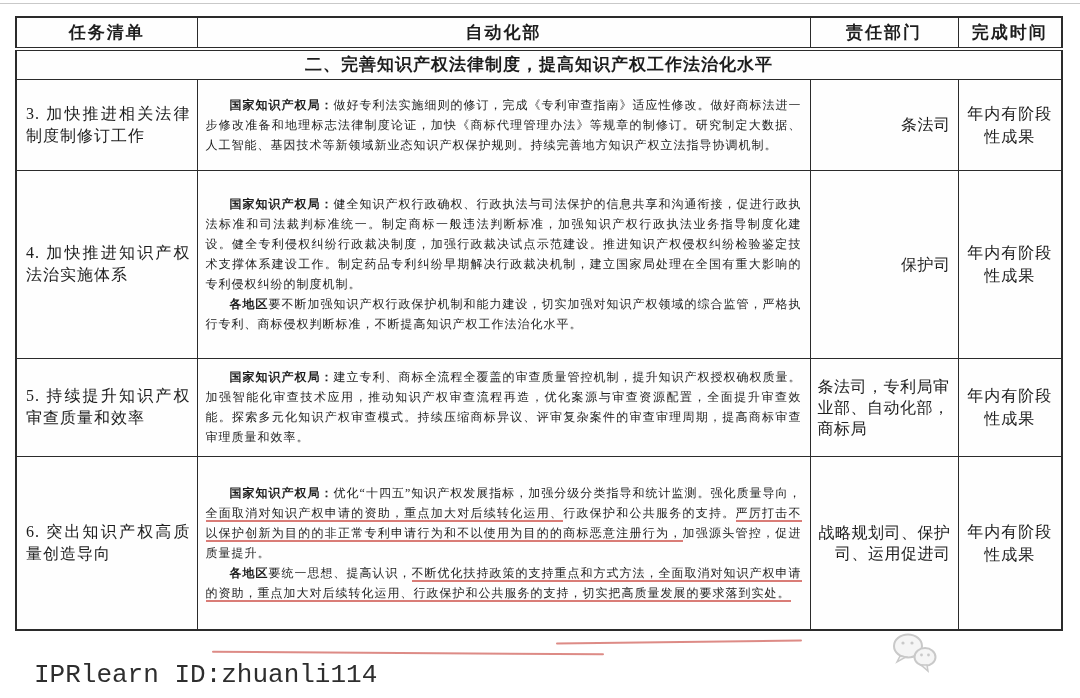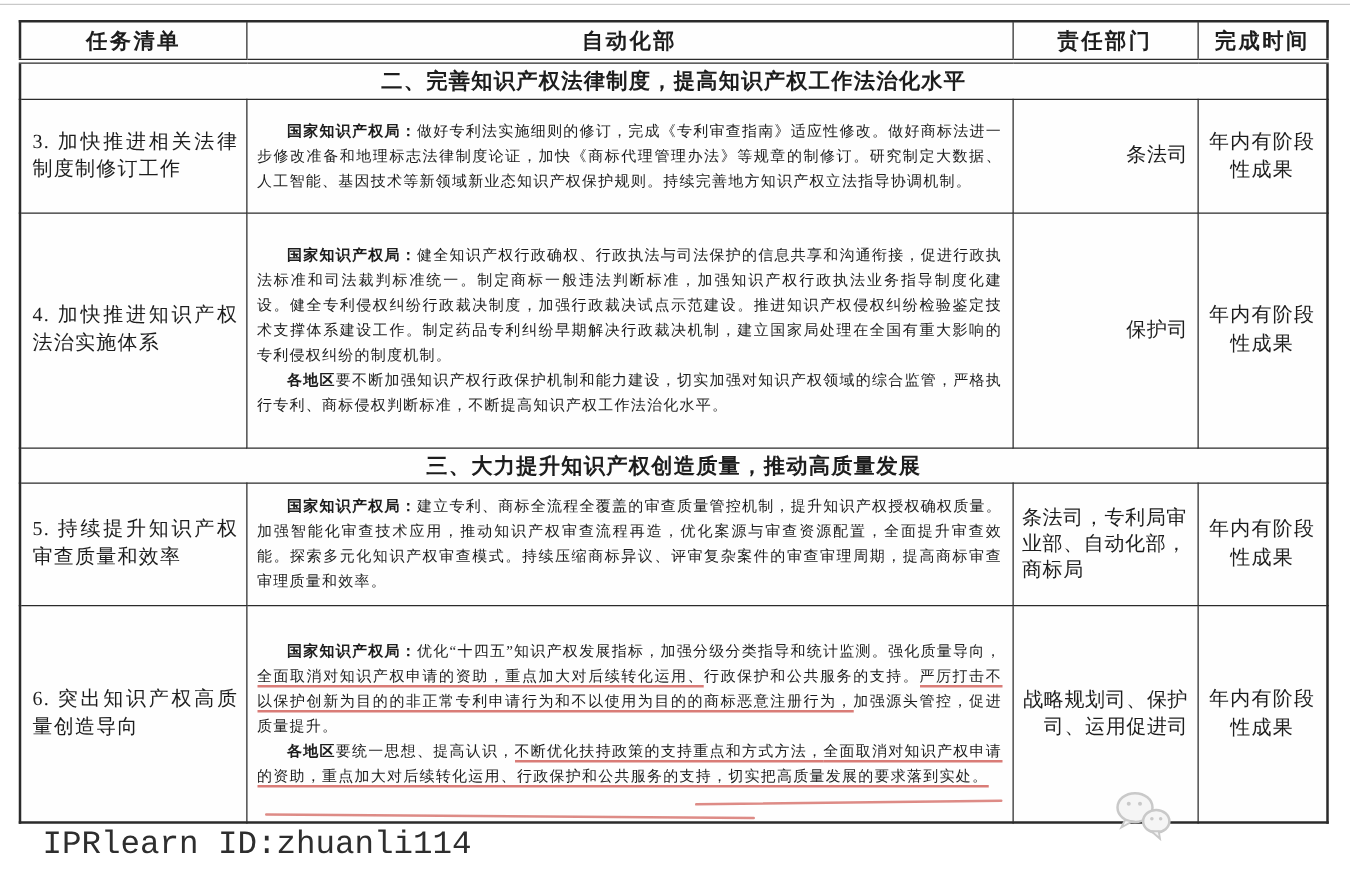--- a/index.html
+++ b/index.html
@@ -102,23 +102,20 @@
       </tr>
       <tr style="height: 188px;">
         <td class="task-cell">4. 加快推进知识产权法治实施体系</td>
         <td class="measures-cell">
           <p class="para"><span class="bold ">国家知识产权局：</span><span>健全知识产权行政确权、行政执法与司法保护的信息共享和沟通衔接，促进行政执法标准和司法裁判标准统一。制定商标一般违法判断标准，加强知识产权行政执法业务指导制度化建设。健全专利侵权纠纷行政裁决制度，加强行政裁决试点示范建设。推进知识产权侵权纠纷检验鉴定技术支撑体系建设工作。制定药品专利纠纷早期解决行政裁决机制，建立国家局处理在全国有重大影响的专利侵权纠纷的制度机制。</span></p>
           <p class="para"><span class="bold ">各地区</span><span>要不断加强知识产权行政保护机制和能力建设，切实加强对知识产权领域的综合监管，严格执行专利、商标侵权判断标准，不断提高知识产权工作法治化水平。</span></p>
         </td>
         <td class="dept-cell">保护司</td>
         <td class="time-cell">年内有阶段性成果</td>
       </tr>
-      <tr style="height: 27px;">
-        <td class="section-cell" colspan="4">三、大力提升知识产权创造质量，推动高质量发展</td>
-      </tr>
       <tr style="height: 98px;">
         <td class="task-cell">5. 持续提升知识产权审查质量和效率</td>
         <td class="measures-cell">
           <p class="para"><span class="bold ">国家知识产权局：</span><span>建立专利、商标全流程全覆盖的审查质量管控机制，提升知识产权授权确权质量。加强智能化审查技术应用，推动知识产权审查流程再造，优化案源与审查资源配置，全面提升审查效能。探索多元化知识产权审查模式。持续压缩商标异议、评审复杂案件的审查审理周期，提高商标审查审理质量和效率。</span></p>
         </td>
         <td class="dept-cell left">条法司，专利局审业部、自动化部，商标局</td>
         <td class="time-cell">年内有阶段性成果</td>
       </tr>
       <tr style="height: 174px;">
         <td class="task-cell">6. 突出知识产权高质量创造导向</td>

